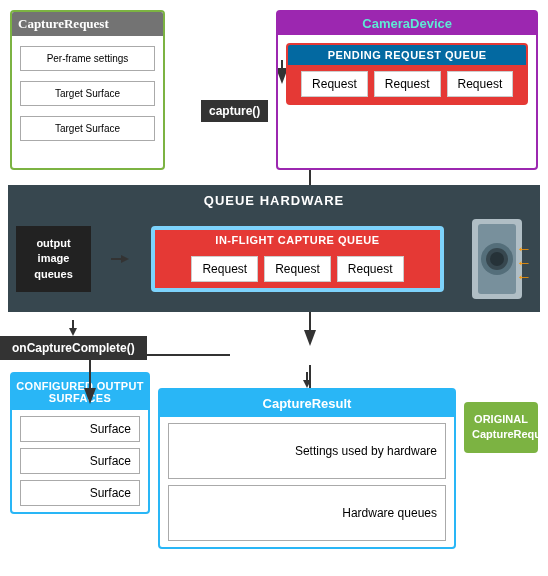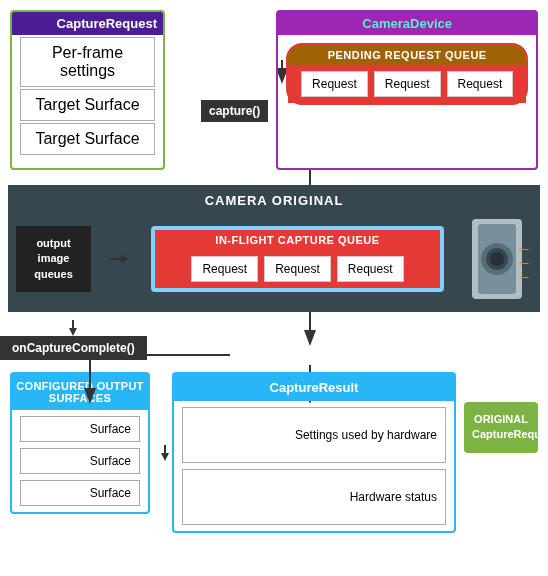--- a/index.html
+++ b/index.html
@@ -24,35 +24,36 @@
 
     .capture-request-box {
       border: 2px solid #7cb342;
       border-radius: 4px;
       width: 155px;
       min-height: 160px;
       padding: 0 0 8px 0;
     }
 
     .capture-request-title {
-      background: #4c1d95;
-      color: white;
-      font-weight: bold;
-      text-align: right;
+      background: #737373;
+      color: white;
+      font-weight: bold;
+      text-align: left;
       padding: 4px 6px;
       font-size: 13px;
       border-radius: 2px 2px 0 0;
+      font-family: Liberation Serif, serif;
     }
 
     .capture-request-item {
       border: 1px solid #aaa;
-      margin: 2px 8px;
+      margin: 10px 8px;
       padding: 6px 8px;
       background: white;
-      font-size: 16px;
+      font-size: 10px;
       text-align: center;
     }
 
     .capture-label {
       background: #333;
       color: white;
       font-weight: bold;
       padding: 4px 8px;
       font-size: 12px;
       margin: 40px 0 0 8px;
@@ -73,23 +74,23 @@
       background: #9c27b0;
       color: #5eead4;
       font-weight: bold;
       text-align: center;
       padding: 4px 6px;
       font-size: 13px;
     }
 
     .pending-queue-box {
       border: 2px solid #e53935;
-      border-radius: 16px;
+      border-radius: 4px;
       margin: 8px;
-      background: #a16207;
+      background: #0369a1;
     }
 
     .pending-queue-title {
       color: white;
       font-weight: bold;
       text-align: center;
       padding: 4px;
       font-size: 11px;
       letter-spacing: 0.5px;
     }
@@ -325,21 +326,21 @@
       <div class="request-items-row">
         <div class="request-item">Request</div>
         <div class="request-item">Request</div>
         <div class="request-item">Request</div>
       </div>
     </div>
   </div>
 </div>
 
 <div class="hardware-section">
-  <div class="hardware-title">CAMERA ORIGINAL</div>
+  <div class="hardware-title">QUEUE HARDWARE</div>
   <div class="hardware-inner">
     <div class="output-queues-label">output image<br>queues</div>
 
     <svg width="20" height="20" style="flex-shrink:0;">
       <line x1="0" y1="10" x2="14" y2="10" stroke="#333" stroke-width="2"></line>
       <polygon points="10,6 18,10 10,14" fill="#333"></polygon>
     </svg>
     <div class="inflight-box">
       <div class="inflight-title">IN-FLIGHT CAPTURE QUEUE</div>
       <div class="inflight-items-row">
@@ -382,28 +383,28 @@
 
   <div style="display:flex; flex-direction:column; align-items:center;">
     <div class="configured-surfaces-box">
       <div class="configured-surfaces-title">CONFIGURED OUTPUT<br>SURFACES</div>
       <div class="surface-item">Surface</div>
       <div class="surface-item">Surface</div>
       <div class="surface-item">Surface</div>
     </div>
   </div>
 
-  <div style="display:flex; align-items:center; flex:1;">
+  <div style="display:flex; flex-direction:column; align-items:center; flex:1;">
 
     <svg width="14" height="16">
       <line x1="7" y1="0" x2="7" y2="10" stroke="#333" stroke-width="2"></line>
       <polygon points="3,8 7,16 11,8" fill="#333"></polygon>
     </svg>
     <div class="capture-result-box" style="width:100%;">
       <div class="capture-result-title">CaptureResult</div>
       <div class="capture-result-item">Settings used by hardware</div>
-      <div class="capture-result-item">Hardware status</div>
+      <div class="capture-result-item">Hardware queues</div>
     </div>
   </div>
 
   <div class="original-capture-box">ORIGINAL
 CaptureRequest</div>
 </div>
 
 </body></html>

